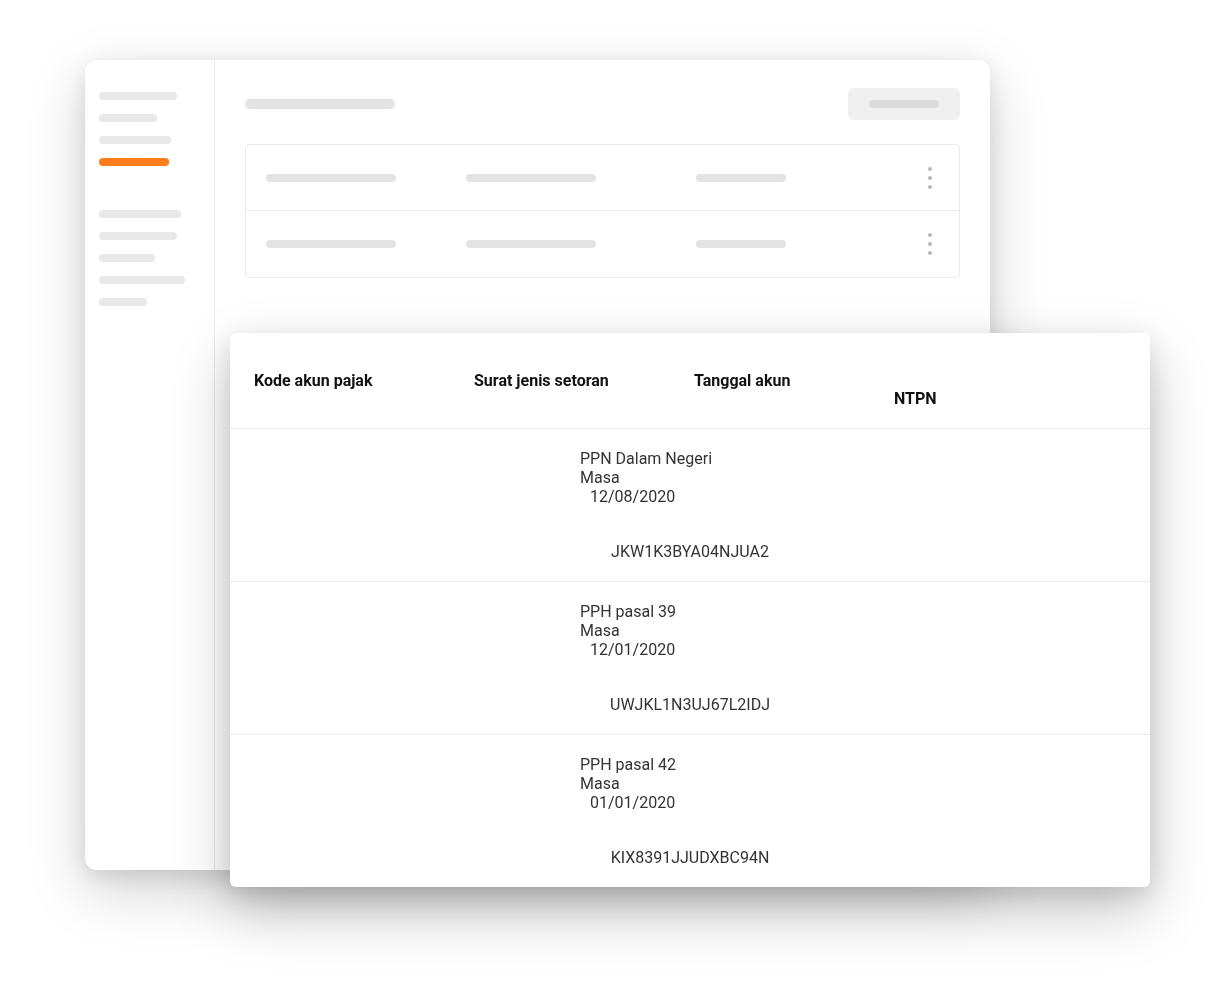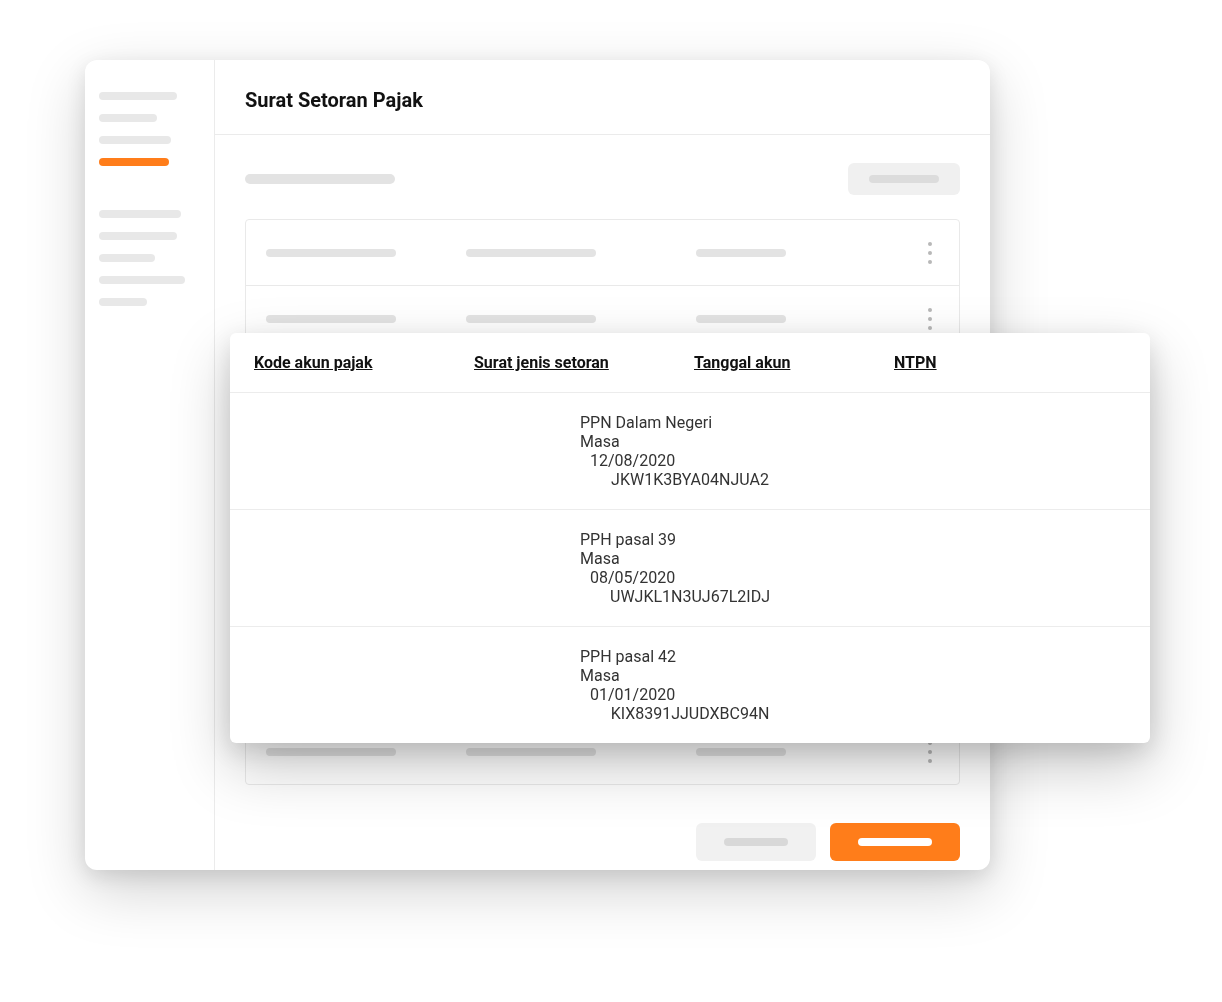--- a/index.html
+++ b/index.html
@@ -180,31 +180,30 @@
       display: flex;
       padding: 20px 24px;
       border-bottom: 1px solid #ececec;
       align-items: center;
     }
     .overlay-row:last-child { border-bottom: none; }
     .overlay-header {
       font-weight: 700;
       font-size: 16px;
       color: #111;
-      text-decoration: underline;
     }
     .overlay-row {
       font-size: 16px;
       color: #333;
       flex-direction: column;
     }
     .ocol-1 { width: 220px; flex-shrink: 0; }
     .ocol-2 { width: 220px; flex-shrink: 0; }
     .ocol-3 { width: 200px; flex-shrink: 0; }
-    .ocol-4 { flex: 1; }
+    .ocol-4 { flex: 1; margin-top: 36px; }
     .hidden-spacer-list {
       height: 280px;
     }
   </style>
 </head>
 <body>
 
 <div class="main-card">
   <aside class="sidebar">
     <div class="nav-item" style="width:78px"></div>
@@ -213,23 +212,20 @@
     <div class="nav-item active" style="width:70px"></div>
     <div class="nav-group-gap"></div>
     <div class="nav-item" style="width:82px"></div>
     <div class="nav-item" style="width:78px"></div>
     <div class="nav-item" style="width:56px"></div>
     <div class="nav-item" style="width:86px"></div>
     <div class="nav-item" style="width:48px"></div>
   </aside>
 
   <main class="content">
-    <div class="header">
-      <h1 class="page-title">Surat Setoran Pajak</h1>
-    </div>
 
     <div class="toolbar">
       <div class="toolbar-left"></div>
       <div class="toolbar-right">
         <div class="toolbar-right-inner"></div>
       </div>
     </div>
 
     <div class="list">
       <div class="list-stack">
@@ -303,21 +299,21 @@
   </div>
   <div class="overlay-row">
     <div class="ocol-1">PPN Dalam Negeri</div>
     <div class="ocol-2">Masa</div>
     <div class="ocol-3">12/08/2020</div>
     <div class="ocol-4">JKW1K3BYA04NJUA2</div>
   </div>
   <div class="overlay-row">
     <div class="ocol-1">PPH pasal 39</div>
     <div class="ocol-2">Masa</div>
-    <div class="ocol-3">08/05/2020</div>
+    <div class="ocol-3">12/01/2020</div>
     <div class="ocol-4">UWJKL1N3UJ67L2IDJ</div>
   </div>
   <div class="overlay-row">
     <div class="ocol-1">PPH pasal 42</div>
     <div class="ocol-2">Masa</div>
     <div class="ocol-3">01/01/2020</div>
     <div class="ocol-4">KIX8391JJUDXBC94N</div>
   </div>
 </div>
 

